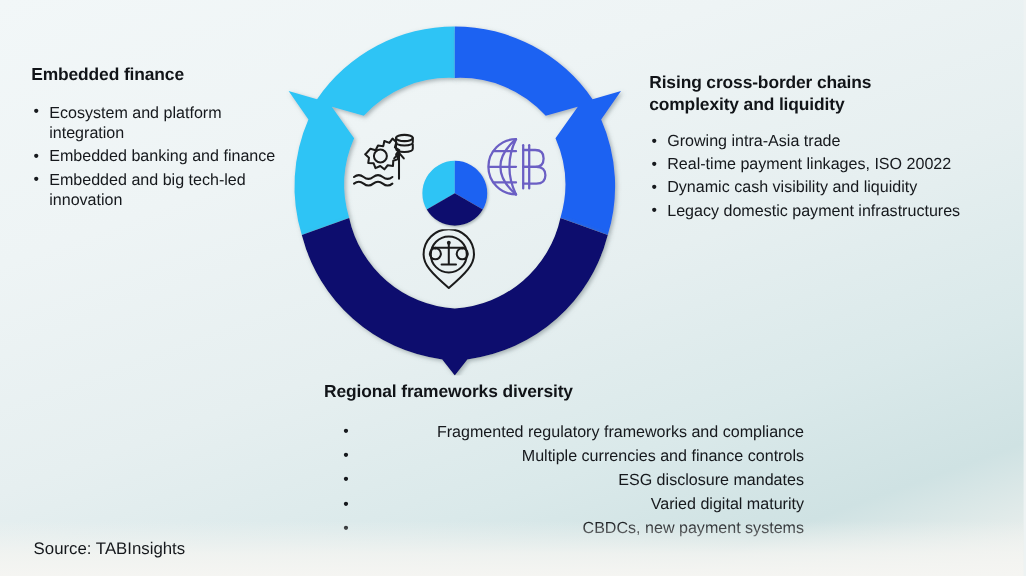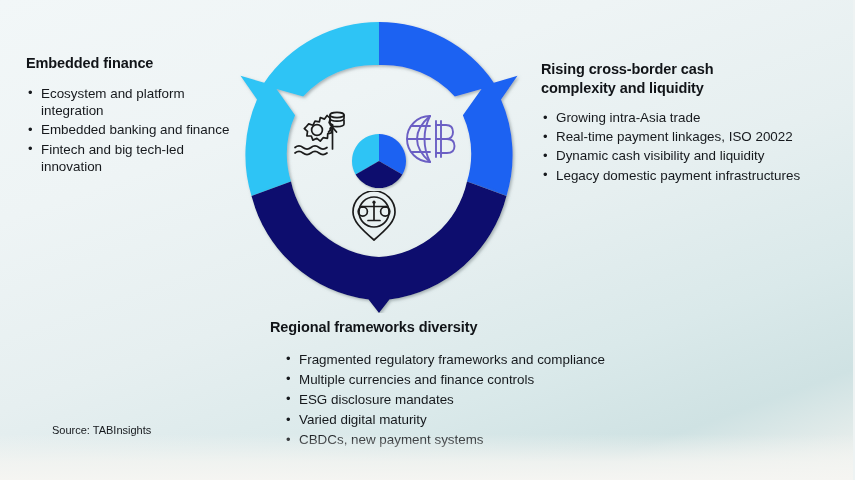--- a/index.html
+++ b/index.html
@@ -67,31 +67,30 @@
     top: -0.5px;
     font-size: 13px;
     color: #16191d;
   }
 
   #block-left   { left: 26px;  top: 54px;  width: 215px; }
   #block-right  { left: 541px; top: 60px;  width: 312px; }
   #block-bottom { left: 270px; top: 318px; width: 400px; }
   #block-bottom h2 { margin-bottom: 14px; }
   #block-bottom ul { padding-left: 14px; }
-  #block-bottom li { margin-bottom: 2.5px; }
+  #block-bottom li { margin-bottom: 2.5px; text-align: right; }
 
   
   #source {
     position: absolute;
     left: 28px;
-    top: 424px;
-    font-size: 11px;
+    top: 449px;
+    font-size: 14px;
     color: #15181c;
     z-index: 5;
-    margin-left: 24px;
   }
 
   
   #diagram {
     position: absolute;
     left: 231px;
     top: 13px;
     width: 296px;
     height: 300px;
   }
@@ -105,27 +104,27 @@
 </head>
 <body>
 
 <div id="slide">
 
   <div class="block" id="block-left">
     <h2>Embedded finance</h2>
     <ul>
       <li>Ecosystem and platform integration</li>
       <li>Embedded banking and finance</li>
-      <li>Fintech and big tech-led innovation</li>
+      <li>Embedded and big tech-led innovation</li>
     </ul>
   </div>
 
   <div class="block" id="block-right">
     <h2>
-      <span>Rising cross-border cash</span><br>
+      <span>Rising cross-border chains</span><br>
       <span>complexity and liquidity</span>
     </h2>
     <ul>
       <li>Growing intra-Asia trade</li>
       <li>Real-time payment linkages, ISO 20022</li>
       <li>Dynamic cash visibility and liquidity</li>
       <li>Legacy domestic payment infrastructures</li>
     </ul>
   </div>
 

